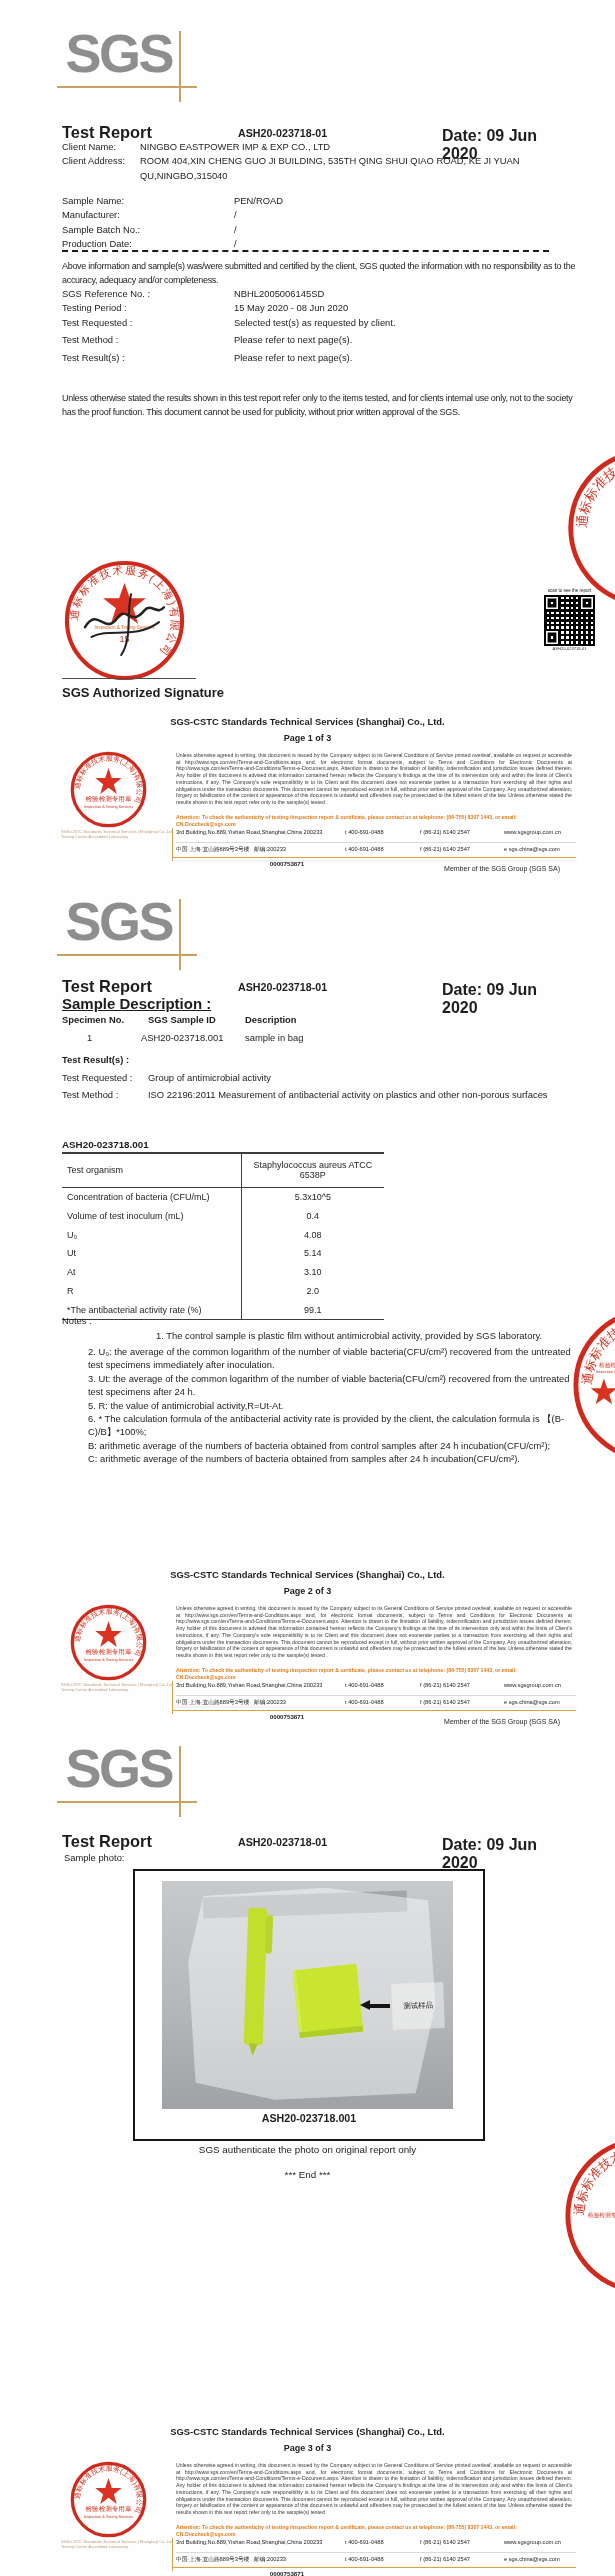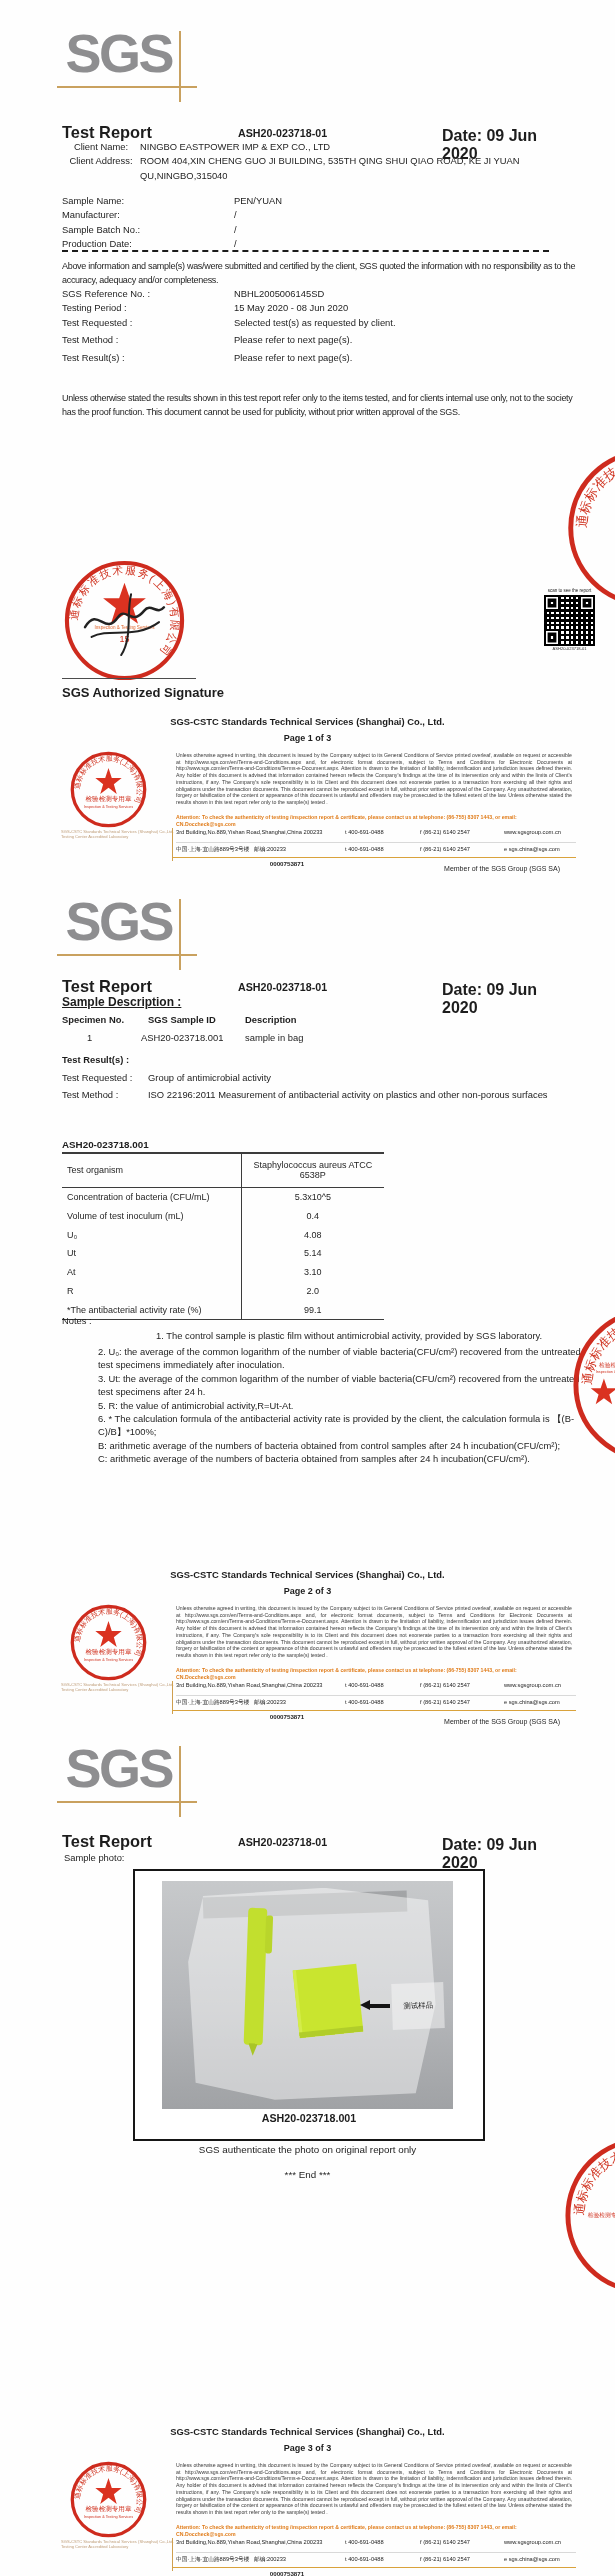--- a/index.html
+++ b/index.html
@@ -17,21 +17,21 @@
   
   .trow{position:absolute;left:62px;width:492px;height:21.3px;}
   .t-title{position:absolute;left:0;top:0;font-size:16.4px;font-weight:bold;}
   .t-no{position:absolute;left:176px;top:4.1px;font-size:10.7px;font-weight:bold;}
   .t-date{position:absolute;left:380px;top:4.1px;font-size:16px;font-weight:bold;}
 
   
   .kv{position:absolute;left:62px;width:504px;font-size:9.4px;line-height:14.3px;}
   .kv .r{display:flex;}
   .kv .kl{flex:0 0 172px;}
-  .kv.client .kl{flex:0 0 78px;text-align:center;}
+  .kv.client .kl{flex:0 0 78px;}
   .kv .kvv{flex:1;max-width:424px;}
   .kv .mt{margin-top:3.3px;}
 
   .divider{position:absolute;left:62px;width:487px;border-top:2.5px dashed #1b1b1b;}
   .boldnote{position:absolute;left:62px;width:522px;font-weight:normal;font-size:9px;line-height:14.3px;letter-spacing:-0.3px;}
 
   
   .estamp{position:absolute;}
   .sigline{position:absolute;left:62px;top:678px;width:134px;border-top:1.6px solid #4c4c4c;}
   .sauth{position:absolute;left:62px;top:685px;font-size:13px;font-weight:bold;}
@@ -46,21 +46,21 @@
   .qr i.tl{left:0;top:0;} .qr i.tr{right:0;top:0;} .qr i.bl{left:0;bottom:0;}
   .qr-sub{font-size:4.1px;color:#333;}
 
   
   .spec{position:absolute;font-size:9.4px;}
   .rtable{position:absolute;left:62px;top:1152px;width:322px;border-collapse:collapse;font-size:9px;color:#1f1f1f;border-top:2.5px double #3c3c3c;border-bottom:1.6px solid #3c3c3c;}
   .rtable td{padding:1.6px 4.9px;height:15.6px;vertical-align:middle;}
   .rtable td:first-child{border-right:1.2px solid #3c3c3c;width:167px;}
   .rtable td:last-child{text-align:center;}
   .rtable tr.org td{border-bottom:0.8px solid #3c3c3c;height:29.5px;margin-top:16px;}
-  .notes{position:absolute;left:98px;top:1345px;width:487px;font-size:9.4px;line-height:13.4px;}
+  .notes{position:absolute;left:88px;top:1345px;width:487px;font-size:9.4px;line-height:13.4px;}
   .notes p{margin:0;}
   .note1{position:absolute;left:156px;top:1330px;font-size:9.4px;}
   .underl{text-decoration:underline;}
 
   
   .pbox{position:absolute;left:133px;top:1869px;width:348px;height:268px;border:2.5px solid #161616;background:#fff;}
   .photo{position:absolute;left:27px;top:9.8px;width:291px;height:228px;overflow:hidden;background:linear-gradient(180deg,#c7c9cb 0%,#b5b7ba 55%,#a0a2a5 100%);}
   .bag{position:absolute;left:9%;top:3%;width:85%;height:93%;background:rgba(255,255,255,0.45);clip-path:polygon(6% 4%,55% 0,97% 6%,100% 55%,92% 97%,35% 100%,3% 92%,0 35%);}
   .bagfold{position:absolute;left:14%;top:6%;width:70%;height:9%;background:rgba(120,122,125,0.45);transform:rotate(-2deg);}
   .pen{position:absolute;left:29%;top:12%;width:6.5%;height:60%;background:#c2df2e;border-radius:4.1px;transform:rotate(2deg);}
@@ -115,21 +115,21 @@
       </div>
       <div class="r">
         <span class="kl">Client Address:</span>
         <span class="kvv">ROOM 404,XIN CHENG GUO JI BUILDING, 535TH QING SHUI QIAO ROAD, KE JI YUAN QU,NINGBO,315040</span>
       </div>
     </div>
 
     <div class="kv" style="top:194px">
       <div class="r">
           <span class="kl">Sample Name:</span>
-          <span class="kvv">PEN/YUAN</span>
+          <span class="kvv">PEN/ROAD</span>
         </div>
       <div class="r">
           <span class="kl">Manufacturer:</span>
           <span class="kvv">/</span>
         </div>
       <div class="r">
           <span class="kl">Sample Batch No.:</span>
           <span class="kvv">/</span>
         </div>
       <div class="r">
@@ -246,21 +246,21 @@
       <span class="hline"></span>
       <span class="vline"></span>
     </div>
 
     <div class="trow" style="top:977px">
       <span class="t-title">Test Report</span>
       <span class="t-no">ASH20-023718-01</span>
       <span class="t-date">Date: 09 Jun 2020</span>
     </div>
 
-    <div class="abs b underl" style="left:62px;top:995px;font-size:12px">Sample Description :</div>
+    <div class="abs b underl" style="left:62px;top:995px;font-size:15px">Sample Description :</div>
 
     <span class="spec b" style="left:62px;top:1014px">Specimen No.</span>
     <span class="spec b" style="left:148px;top:1014px">SGS Sample ID</span>
     <span class="spec b" style="left:245px;top:1014px">Description</span>
     <span class="spec" style="left:87px;top:1032px">1</span>
     <span class="spec" style="left:141px;top:1032px">ASH20-023718.001</span>
     <span class="spec" style="left:245px;top:1032px">sample in bag</span>
 
     <div class="abs b" style="left:62px;top:1054px;font-size:9.4px">Test Result(s) :</div>
 

